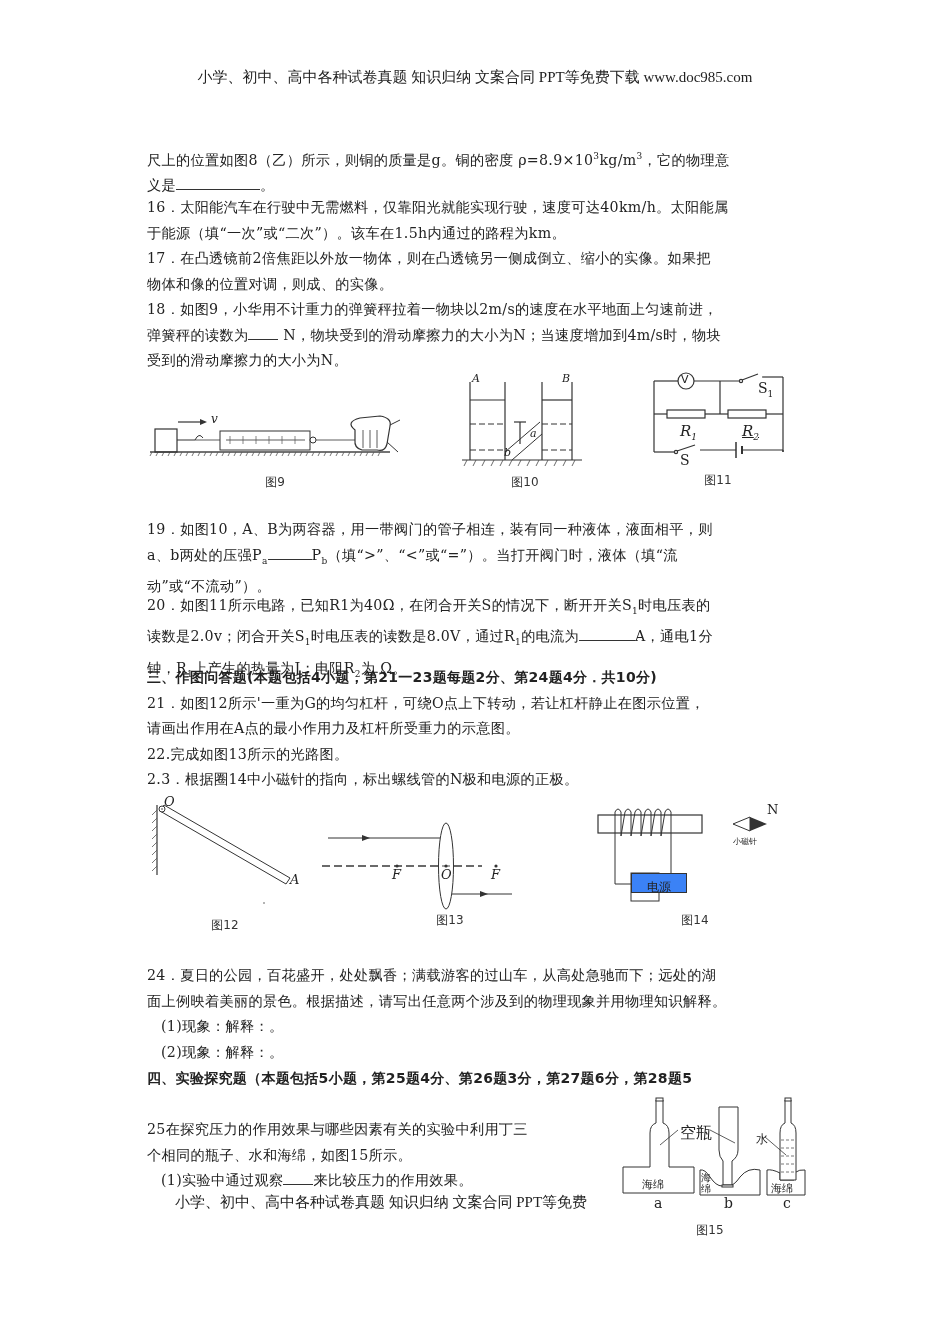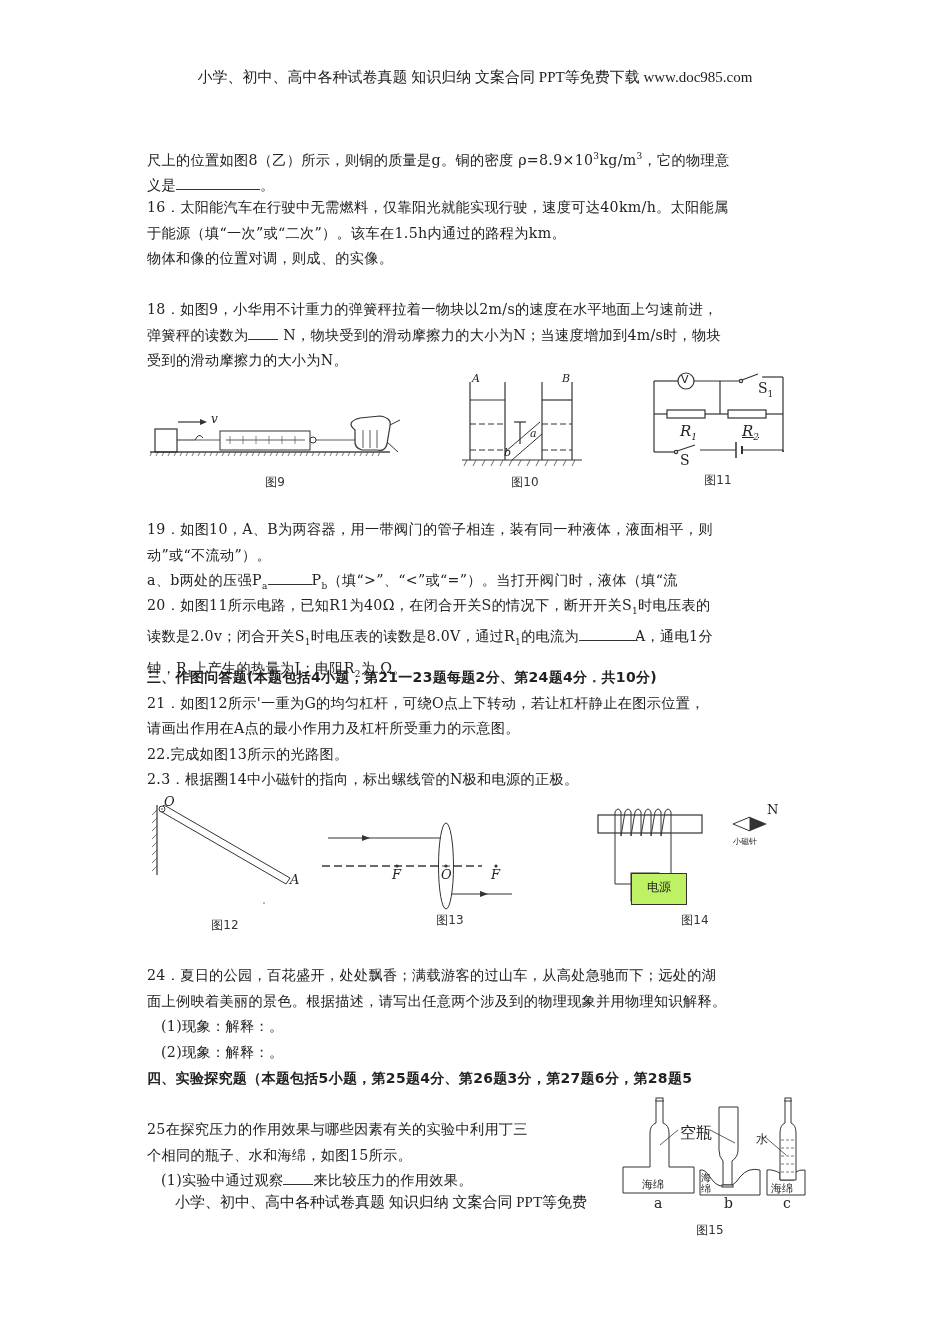--- a/index.html
+++ b/index.html
@@ -29,20 +29,21 @@
   <p><span>尺上的位置如图8（乙）所示，则铜的质量是g。铜的密度 ρ=8.9×10</span><sup>3</sup><span>kg/m</span><sup>3</sup><span>，它的物理意</span></p>
   <p><span>义是</span><span class="blank" style="width:84px;"></span><span>。</span></p>
 </div>
 
 <div class="para" style="top:195px;">
   <p>16．太阳能汽车在行驶中无需燃料，仅靠阳光就能实现行驶，速度可达40km/h。太阳能属</p>
   <p>于能源（填“一次”或“二次”）。该车在1.5h内通过的路程为km。</p>
 </div>
 
 <div class="para" style="top:246px;">
+  <p>17．在凸透镜前2倍焦距以外放一物体，则在凸透镜另一侧成倒立、缩小的实像。如果把</p>
   <p>物体和像的位置对调，则成、的实像。</p>
 </div>
 
 <div class="para" style="top:297px;">
   <p>18．如图9，小华用不计重力的弹簧秤拉着一物块以2m/s的速度在水平地面上匀速前进，</p>
   <p><span>弹簧秤的读数为</span><span class="blank" style="width:30px;"></span><span> N，物块受到的滑动摩擦力的大小为N；当速度增加到4m/s时，物块</span></p>
   <p>受到的滑动摩擦力的大小为N。</p>
 </div>
 
 <div class="fig" style="left:150px;top:400px;width:240px;height:70px;">
@@ -187,22 +188,22 @@
   <span style="position:absolute;left:31px;top:1px;font-size:11px;font-family:'DejaVu Sans',sans-serif;">V</span>
   <span style="position:absolute;left:108px;top:8px;font-size:14px;"><span>S</span><sub>1</sub></span>
   <span style="position:absolute;left:30px;top:50px;font-size:15px;font-style:italic;"><span>R</span><sub>1</sub></span>
   <span style="position:absolute;left:92px;top:50px;font-size:15px;font-style:italic;text-decoration:underline;"><span>R</span><sub>2</sub></span>
   <span style="position:absolute;left:30px;top:80px;font-size:14px;">S</span>
 </div>
 <div class="cap" style="left:698px;top:472px;width:40px;">图11</div>
 
 <div class="para" style="top:517px;">
   <p>19．如图10，A、B为两容器，用一带阀门的管子相连，装有同一种液体，液面相平，则</p>
+  <p><span>a、b两处的压强P</span><sub>a</sub><span class="blank" style="width:44px;"></span><span>P</span><sub>b</sub><span>（填“&gt;”、“&lt;”或“=”）。当打开阀门时，液体（填“流</span></p>
   <p>动”或“不流动”）。</p>
-  <p><span>a、b两处的压强P</span><sub>a</sub><span class="blank" style="width:44px;"></span><span>P</span><sub>b</sub><span>（填“&gt;”、“&lt;”或“=”）。当打开阀门时，液体（填“流</span></p>
 </div>
 
 <div class="para" style="top:593px;">
   <p><span>20．如图11所示电路，已知R1为40Ω，在闭合开关S的情况下，断开开关S</span><sub>1</sub><span>时电压表的</span></p>
   <p><span>读数是2.0v；闭合开关S</span><sub>1</sub><span>时电压表的读数是8.0V，通过R</span><sub>1</sub><span>的电流为</span><span class="blank" style="width:56px;"></span><span>A，通电1分</span></p>
   <p><span>钟，R</span><sub>1</sub><span>上产生的热量为J；电阻R</span><sub>2</sub><span>为 Ω。</span></p>
 </div>
 
 <div class="para" style="top:665px;">
   <p class="b">三、作图问答题(本题包括4小题，第21一23题每题2分、第24题4分．共10分)</p>
@@ -266,21 +267,21 @@
       <path d="M 66 36 L 70 12 q 3 -6 6 0 L 76 33"></path>
       <line x1="20" y1="33" x2="20" y2="84"></line>
       <line x1="76" y1="33" x2="76" y2="84"></line>
       <line x1="20" y1="84" x2="36" y2="84"></line>
       <line x1="64" y1="84" x2="76" y2="84"></line>
     </g>
     <rect x="36" y="73" width="28" height="28" fill="#fff" stroke="#333" stroke-width="1" transform="translate(0,0)"></rect>
     <polygon points="138,24 155,17 155,31" fill="#fff" stroke="#333" stroke-width="1"></polygon>
     <polygon points="155,17 172,24 155,31" fill="#333"></polygon>
   </svg>
-  <div style="position:absolute;left:36px;top:73px;width:56px;height:32px;background:#bef264;border:1px solid #333;box-sizing:border-box;font-family:'DejaVu Sans',sans-serif;font-size:12px;text-align:center;line-height:26px;">电源</div>
+  <div style="position:absolute;left:36px;top:73px;width:56px;height:20px;background:#3b82f6;border:1px solid #333;box-sizing:border-box;font-family:'DejaVu Sans',sans-serif;font-size:12px;text-align:center;line-height:26px;">电源</div>
   <span style="position:absolute;left:172px;top:2px;font-size:13px;">N</span>
   <span style="position:absolute;left:138px;top:36px;font-size:8px;font-family:'DejaVu Sans',sans-serif;">小磁针</span>
 </div>
 <div class="cap" style="left:675px;top:912px;width:40px;">图14</div>
 
 <div class="para" style="top:963px;">
   <p>24．夏日的公园，百花盛开，处处飘香；满载游客的过山车，从高处急驰而下；远处的湖</p>
   <p>面上例映着美丽的景色。根据描述，请写出任意两个涉及到的物理现象并用物理知识解释。</p>
   <p class="ind">(1)现象：解释：。</p>
   <p class="ind">(2)现象：解释：。</p>

